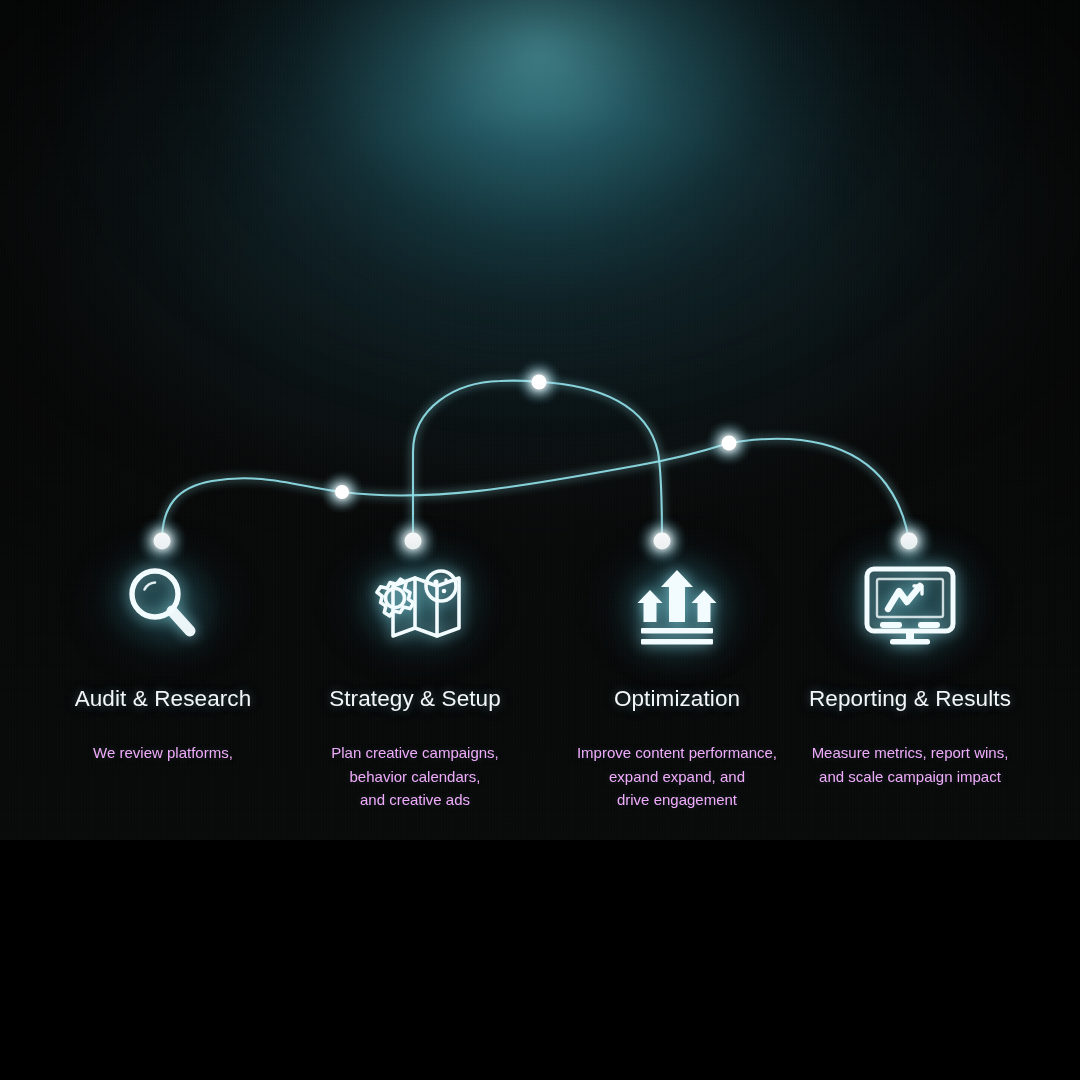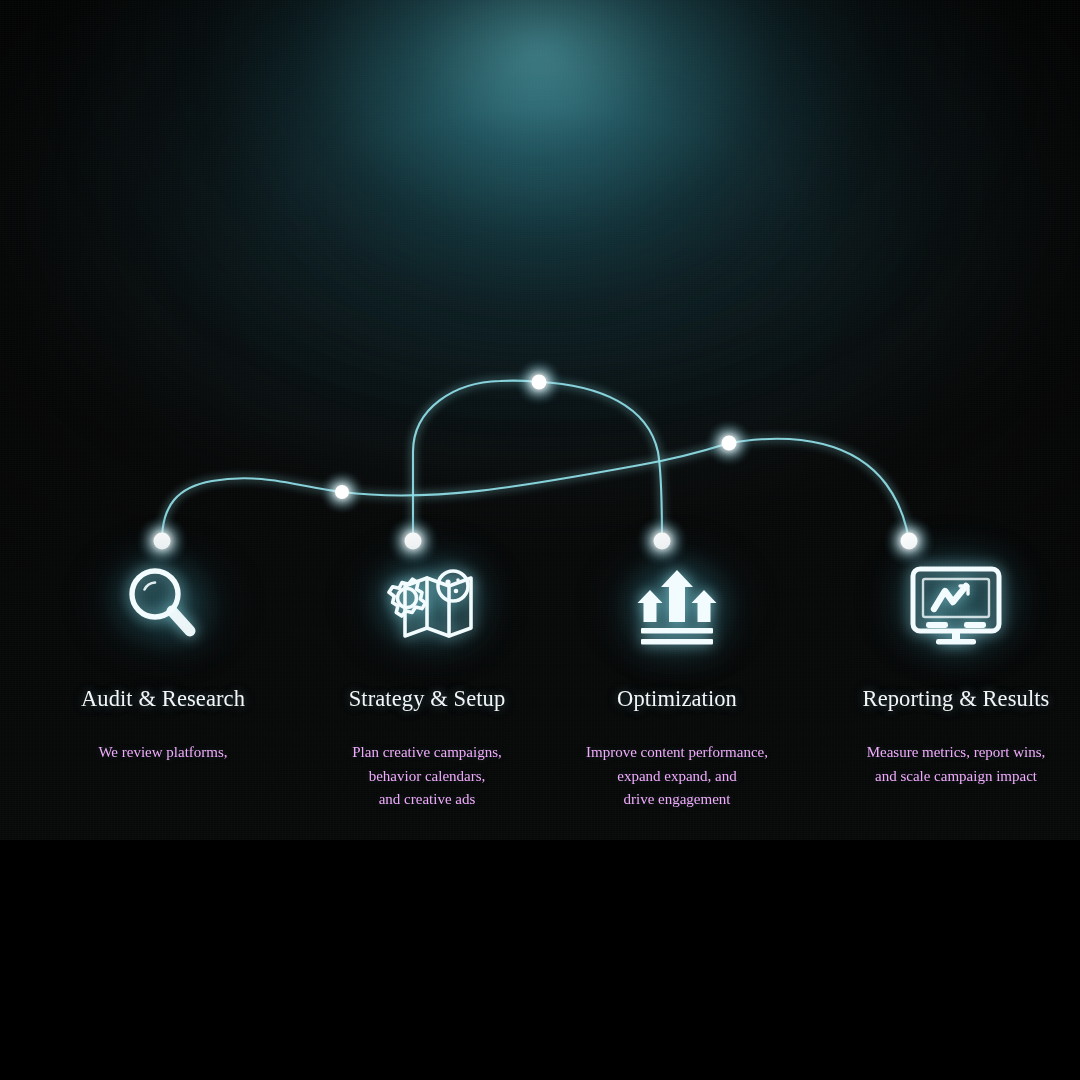--- a/index.html
+++ b/index.html
@@ -7,21 +7,21 @@
     margin: 0;
     padding: 0;
     background: #000;
   }
   #stage {
     position: relative;
     width: 1080px;
     height: 840px;
     overflow: hidden;
     background: #090a0a;
-    font-family: Liberation Serif, serif;
+    font-family: Liberation Sans, sans-serif;
     -webkit-font-smoothing: antialiased;
   }
 
   
   .bg-glow-top {
     position: absolute;
     left: 50%;
     top: -330px;
     width: 1000px;
     height: 760px;
@@ -244,21 +244,21 @@
           <path d="M27.5 33.5 A12.5 12.5 0 0 1 38 26.5" fill="none" stroke="#f2fbfd" stroke-width="2.6" stroke-linecap="round" opacity="0.92"></path>
           <path d="M55 55 L73 75" stroke="#f2fbfd" stroke-width="11" stroke-linecap="round" opacity="0.97"></path>
         </svg>
       </div>
       <div class="step-title">Audit &amp; Research</div>
       <div class="step-desc">
         <span>We review platforms,</span>
       </div>
     </div>
 
-    <div class="step" style="left:302px;">
+    <div class="step" style="left:290px;">
       <div class="icon-wrap">
         <div class="icon-halo"></div>
         <svg class="icon-svg" width="104" height="92" viewBox="0 0 104 92">
 
           <g fill="none" stroke="#f2fbfd" stroke-width="3.6" stroke-linejoin="round" stroke-linecap="round">
             <path d="M30 30 L52 22 L74 30 L96 22 L96 72 L74 80 L52 72 L30 80 Z"></path>
             <path d="M52 22 L52 72"></path>
             <path d="M74 30 L74 80"></path>
           </g>
 
@@ -299,21 +299,21 @@
         </svg>
       </div>
       <div class="step-title">Optimization</div>
       <div class="step-desc">
         <span>Improve content performance,</span>
         <span>expand expand, and</span>
         <span>drive engagement</span>
       </div>
     </div>
 
-    <div class="step" style="left:831px;">
+    <div class="step" style="left:785px;">
       <div class="icon-wrap">
         <div class="icon-halo"></div>
         <svg class="icon-svg" width="104" height="92" viewBox="0 0 104 92">
 
           <rect x="9" y="13" width="86" height="62" rx="7" fill="none" stroke="#f2fbfd" stroke-width="5"></rect>
 
           <rect x="19" y="23" width="66" height="38" rx="2" fill="none" stroke="#f2fbfd" stroke-width="2.4" opacity="0.82"></rect>
 
           <path d="M30 53 L41 35 L49 46 L62 30" fill="none" stroke="#f2fbfd" stroke-width="6.4" stroke-linejoin="round" stroke-linecap="round"></path>
           <path d="M56 30 L64 30 L64 38" fill="none" stroke="#f2fbfd" stroke-width="3.4" stroke-linejoin="round" stroke-linecap="round"></path>

